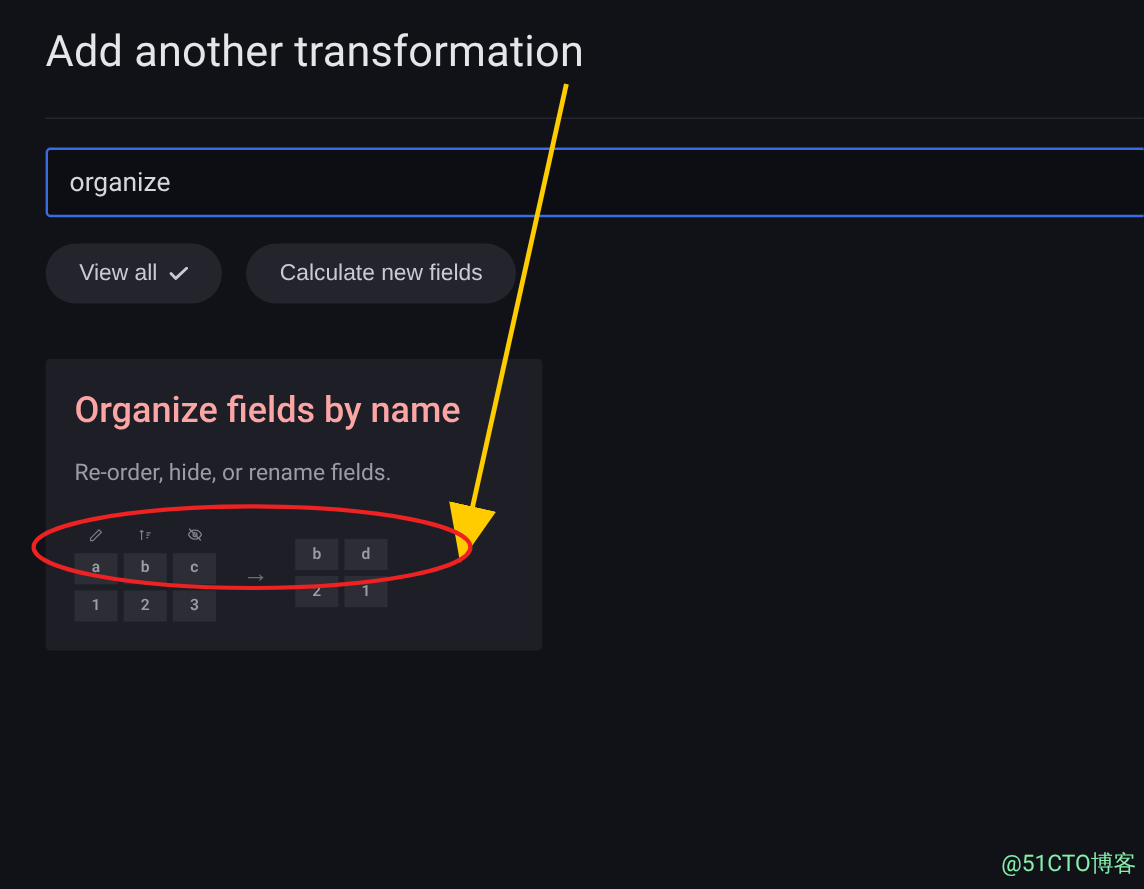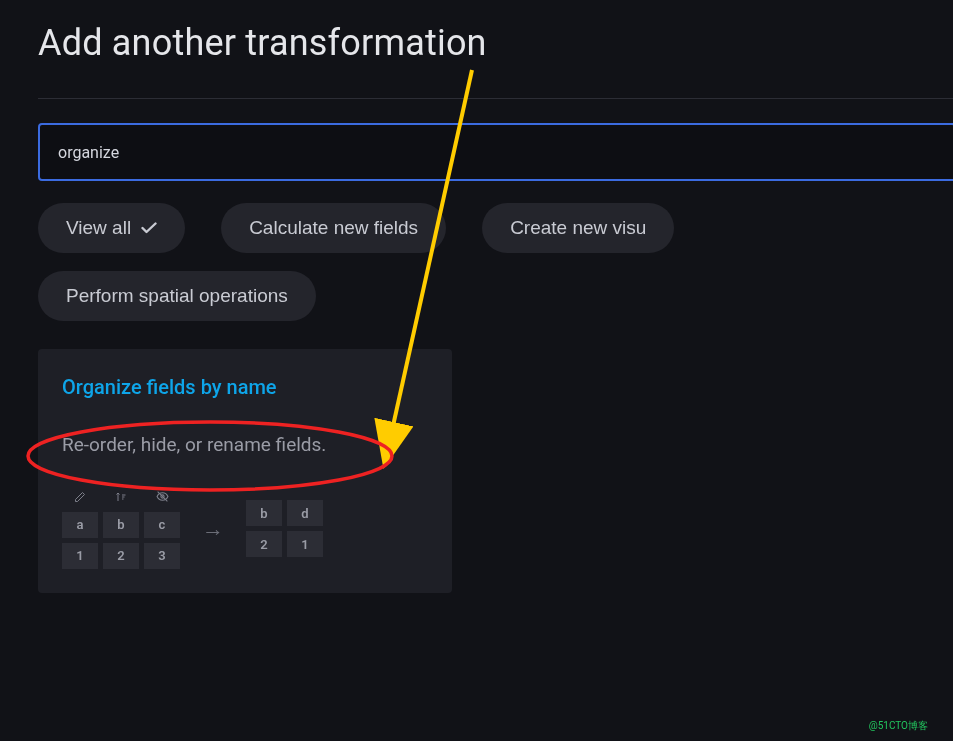--- a/index.html
+++ b/index.html
@@ -42,32 +42,32 @@
     align-items: center;
     padding: 0 18px;
     margin-bottom: 22px;
   }
   .search-input {
     flex: 1;
     background: transparent;
     border: none;
     outline: none;
     color: #d5d7df;
-    font-size: 16px;
+    font-size: 22px;
     font-family: inherit;
   }
   .chip-rows {
     display: flex;
     flex-direction: column;
     gap: 18px;
     margin-bottom: 28px;
   }
   .chip-row {
     display: flex;
-    gap: 36px;
+    gap: 20px;
     flex-wrap: nowrap;
   }
   .chip {
     background: #24252c;
     border-radius: 999px;
     padding: 14px 28px;
     font-size: 19px;
     color: #c9cbd3;
     white-space: nowrap;
     display: inline-flex;
@@ -81,24 +81,24 @@
     height: 12px;
   }
   .card {
     width: 414px;
     background: #1e1f26;
     border-radius: 4px;
     padding: 26px 24px 24px 24px;
     position: relative;
   }
   .card-title {
-    font-size: 20px;
-    color: #0ea5e9;
+    font-size: 30px;
+    color: #fca5a5;
     font-weight: 500;
-    margin-bottom: 32px;
+    margin-bottom: 20px;
   }
   .card-desc {
     font-size: 19px;
     color: #9a9ca6;
     line-height: 1.45;
     margin-bottom: 30px;
   }
   .diagram {
     display: flex;
     align-items: center;
@@ -145,24 +145,24 @@
   .annot-svg {
     position: absolute;
     left: 0;
     top: 0;
     width: 953px;
     height: 741px;
     pointer-events: none;
   }
   .watermark {
     position: absolute;
-    right: 25px;
+    right: 6px;
     bottom: 8px;
-    font-size: 10px;
-    color: #22c55e;
+    font-size: 19px;
+    color: #86efac;
   }
 </style>
 </head>
 <body>
 
 <div class="container">
   <h1 class="title">Add another transformation</h1>
   <div class="divider"></div>
 
   <div class="search-wrap">
@@ -173,28 +173,22 @@
     <div class="chip-row">
       <button class="chip">
         <span>View all</span>
         <svg class="check" viewBox="0 0 16 12" fill="none" stroke="#c9cbd3" stroke-width="2.4" stroke-linecap="round" stroke-linejoin="round">
             <polyline points="1.5,6 5.5,10 14.5,1.5"></polyline>
           </svg>
       </button>
       <button class="chip">
         <span>Calculate new fields</span>
       </button>
-      <button class="chip">
-        <span>Create new visu</span>
-      </button>
     </div>
     <div class="chip-row">
-      <button class="chip">
-        <span>Perform spatial operations</span>
-      </button>
     </div>
   </div>
 
   <div class="card">
     <div class="card-title">Organize fields by name</div>
     <div class="card-desc">Re-order, hide, or rename fields.</div>
 
     <div class="diagram">
       <div class="d-table">
         <div class="d-icon-row">

